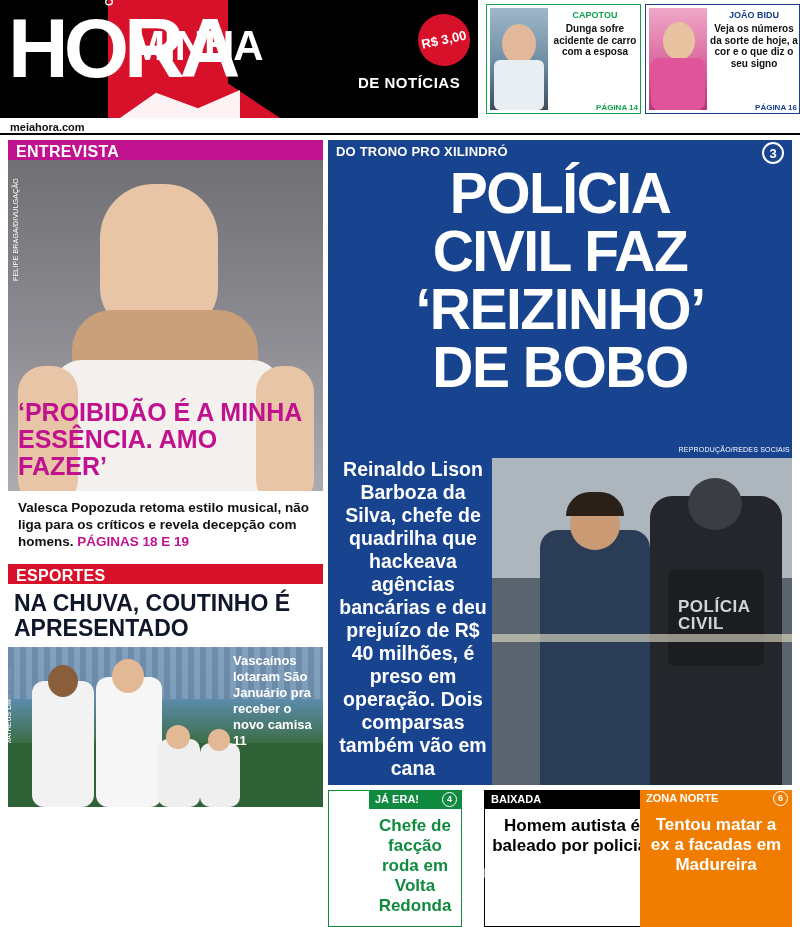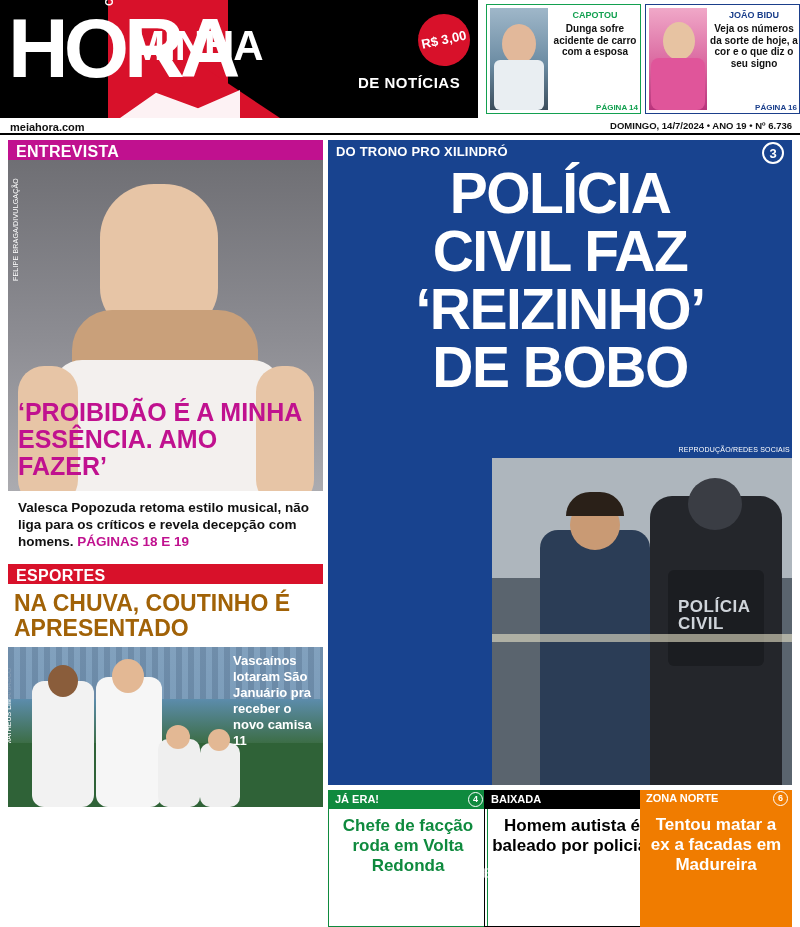--- a/index.html
+++ b/index.html
@@ -117,21 +117,21 @@
     color: #c0118f; font-size: 25px; font-weight: bold; line-height: 27px;
     font-family: "Liberation Sans", sans-serif;
   }
   .vp-deck {
     position: absolute; left: 0; bottom: 0; width: 315px; padding: 8px 10px 10px 10px;
     background: #fff; color: #111; font-size: 13.5px; line-height: 17px; font-weight: bold;
   }
   .vp-deck .pg { color: #c0118f; }
 
   .esportes-head {
-    padding: 7px 6px 6px 6px; font-size: 23px; font-weight: bold; line-height: 25px; color: #a16207;
+    padding: 7px 6px 6px 6px; font-size: 23px; font-weight: bold; line-height: 25px; color: #0f172a;
   }
   .coutinho-photo {
     position: relative; width: 315px; height: 160px; overflow: hidden;
     background: linear-gradient(180deg,#7fa6c8 0%,#5f8fb5 30%,#3a6b3f 62%,#2d5c33 100%);
   }
   .credit-vert2 {
     position: absolute; left: -38px; top: 56px; transform: rotate(-90deg);
     font-size: 7px; color: #fff; white-space: nowrap;
   }
   .coutinho-cap {
@@ -173,21 +173,21 @@
   .bottom { position: absolute; left: 328px; top: 790px; width: 464px; height: 137px; }
   .bbox { position: absolute; top: 0; height: 137px; overflow: hidden; }
   .bbox .b-bar { height: 18px; color: #fff; font-size: 11px; font-weight: bold; padding: 2px 0 0 6px; position: relative; }
   .bbox .b-badge {
     position: absolute; right: 4px; top: 1px; width: 15px; height: 15px; border-radius: 50%;
     border: 1.5px solid #fff; color: #fff; font-size: 9px; font-weight: bold;
     text-align: center; line-height: 12px;
   }
   .bbox .b-text { padding: 7px 6px; font-size: 17px; font-weight: bold; line-height: 20px; text-align: center; }
 
-  .b1 { left: 0; width: 160px; border: 1.5px solid #0f8a3e; }
+  .b1 { left: 0; width: 134px; border: 1.5px solid #0f8a3e; padding-left: 40px; }
   .b1 .b-bar { background: #0f8a3e; }
   .b1 .b-text { color: #0f8a3e; }
   .b2 { left: 156px; width: 176px; border: 1.5px solid #000; }
   .b2 .b-bar { background: #000; }
   .b2 .b-text { color: #000; }
   .b3 { left: 312px; width: 152px; background: #f07c00; }
   .b3 .b-bar { background: #f07c00; }
   .b3 .b-text { color: #fff; }
 
   .watermark {
@@ -233,21 +233,20 @@
         <div style="position:absolute;left:2px;top:50px;width:54px;height:52px;background:#e0559a;border-radius:8px;"></div>
       </div>
       <div class="t-body">
         <div class="t-kicker">JOÃO BIDU</div>
         <div class="t-text">Veja os números da sorte de hoje, a cor e o que diz o seu signo</div>
       </div>
       <div class="t-page">PÁGINA 16</div>
     </div>
 
     <div class="meiahora-url">meiahora.com</div>
-    <div class="date-bar">DOMINGO, 14/7/2024 • ANO 19 • Nº 6.736</div>
     <div class="mast-rule"></div>
   </div>
 
   <div class="left-col">
 
     <div class="sec-label sec-entrevista">ENTREVISTA</div>
 
     <div class="valesca-photo">
       <div class="credit-vert">FELIPE BRAGA/DIVULGAÇÃO</div>
 
@@ -306,20 +305,21 @@
       <div style="position:absolute;left:196px;top:20px;width:54px;height:52px;background:#3a3d44;border-radius:50%;"></div>
       <div style="position:absolute;left:176px;top:112px;width:96px;height:96px;background:#1b1d21;border-radius:6px;"></div>
       <div style="position:absolute;left:186px;top:140px;width:78px;height:34px;color:#cfd4da;font-size:17px;font-weight:bold;line-height:17px;letter-spacing:.5px;">POLÍCIA<br>CIVIL</div>
 
       <div style="position:absolute;left:48px;top:72px;width:110px;height:255px;background:#2b3d56;border-radius:18px 18px 0 0;"></div>
       <div style="position:absolute;left:78px;top:42px;width:50px;height:50px;background:#c99a74;border-radius:50%;"></div>
       <div style="position:absolute;left:74px;top:34px;width:58px;height:24px;background:#2a2018;border-radius:26px 26px 0 0;"></div>
       <div style="position:absolute;left:0;top:176px;width:300px;height:8px;background:#e8e2c8;opacity:.6;"></div>
     </div>
 
+    <div class="main-text">Reinaldo Lison Barboza da Silva, chefe de quadrilha que hackeava agências bancárias e deu prejuízo de R$ 40 milhões, é preso em operação. Dois comparsas também vão em cana</div>
   </div>
 
   <div class="bottom">
     <div class="bbox b1">
       <div class="b-bar">
         <span>JÁ ERA!</span>
         <span class="b-badge">4</span>
       </div>
       <div class="b-text">Chefe de facção roda em Volta Redonda</div>
     </div>

